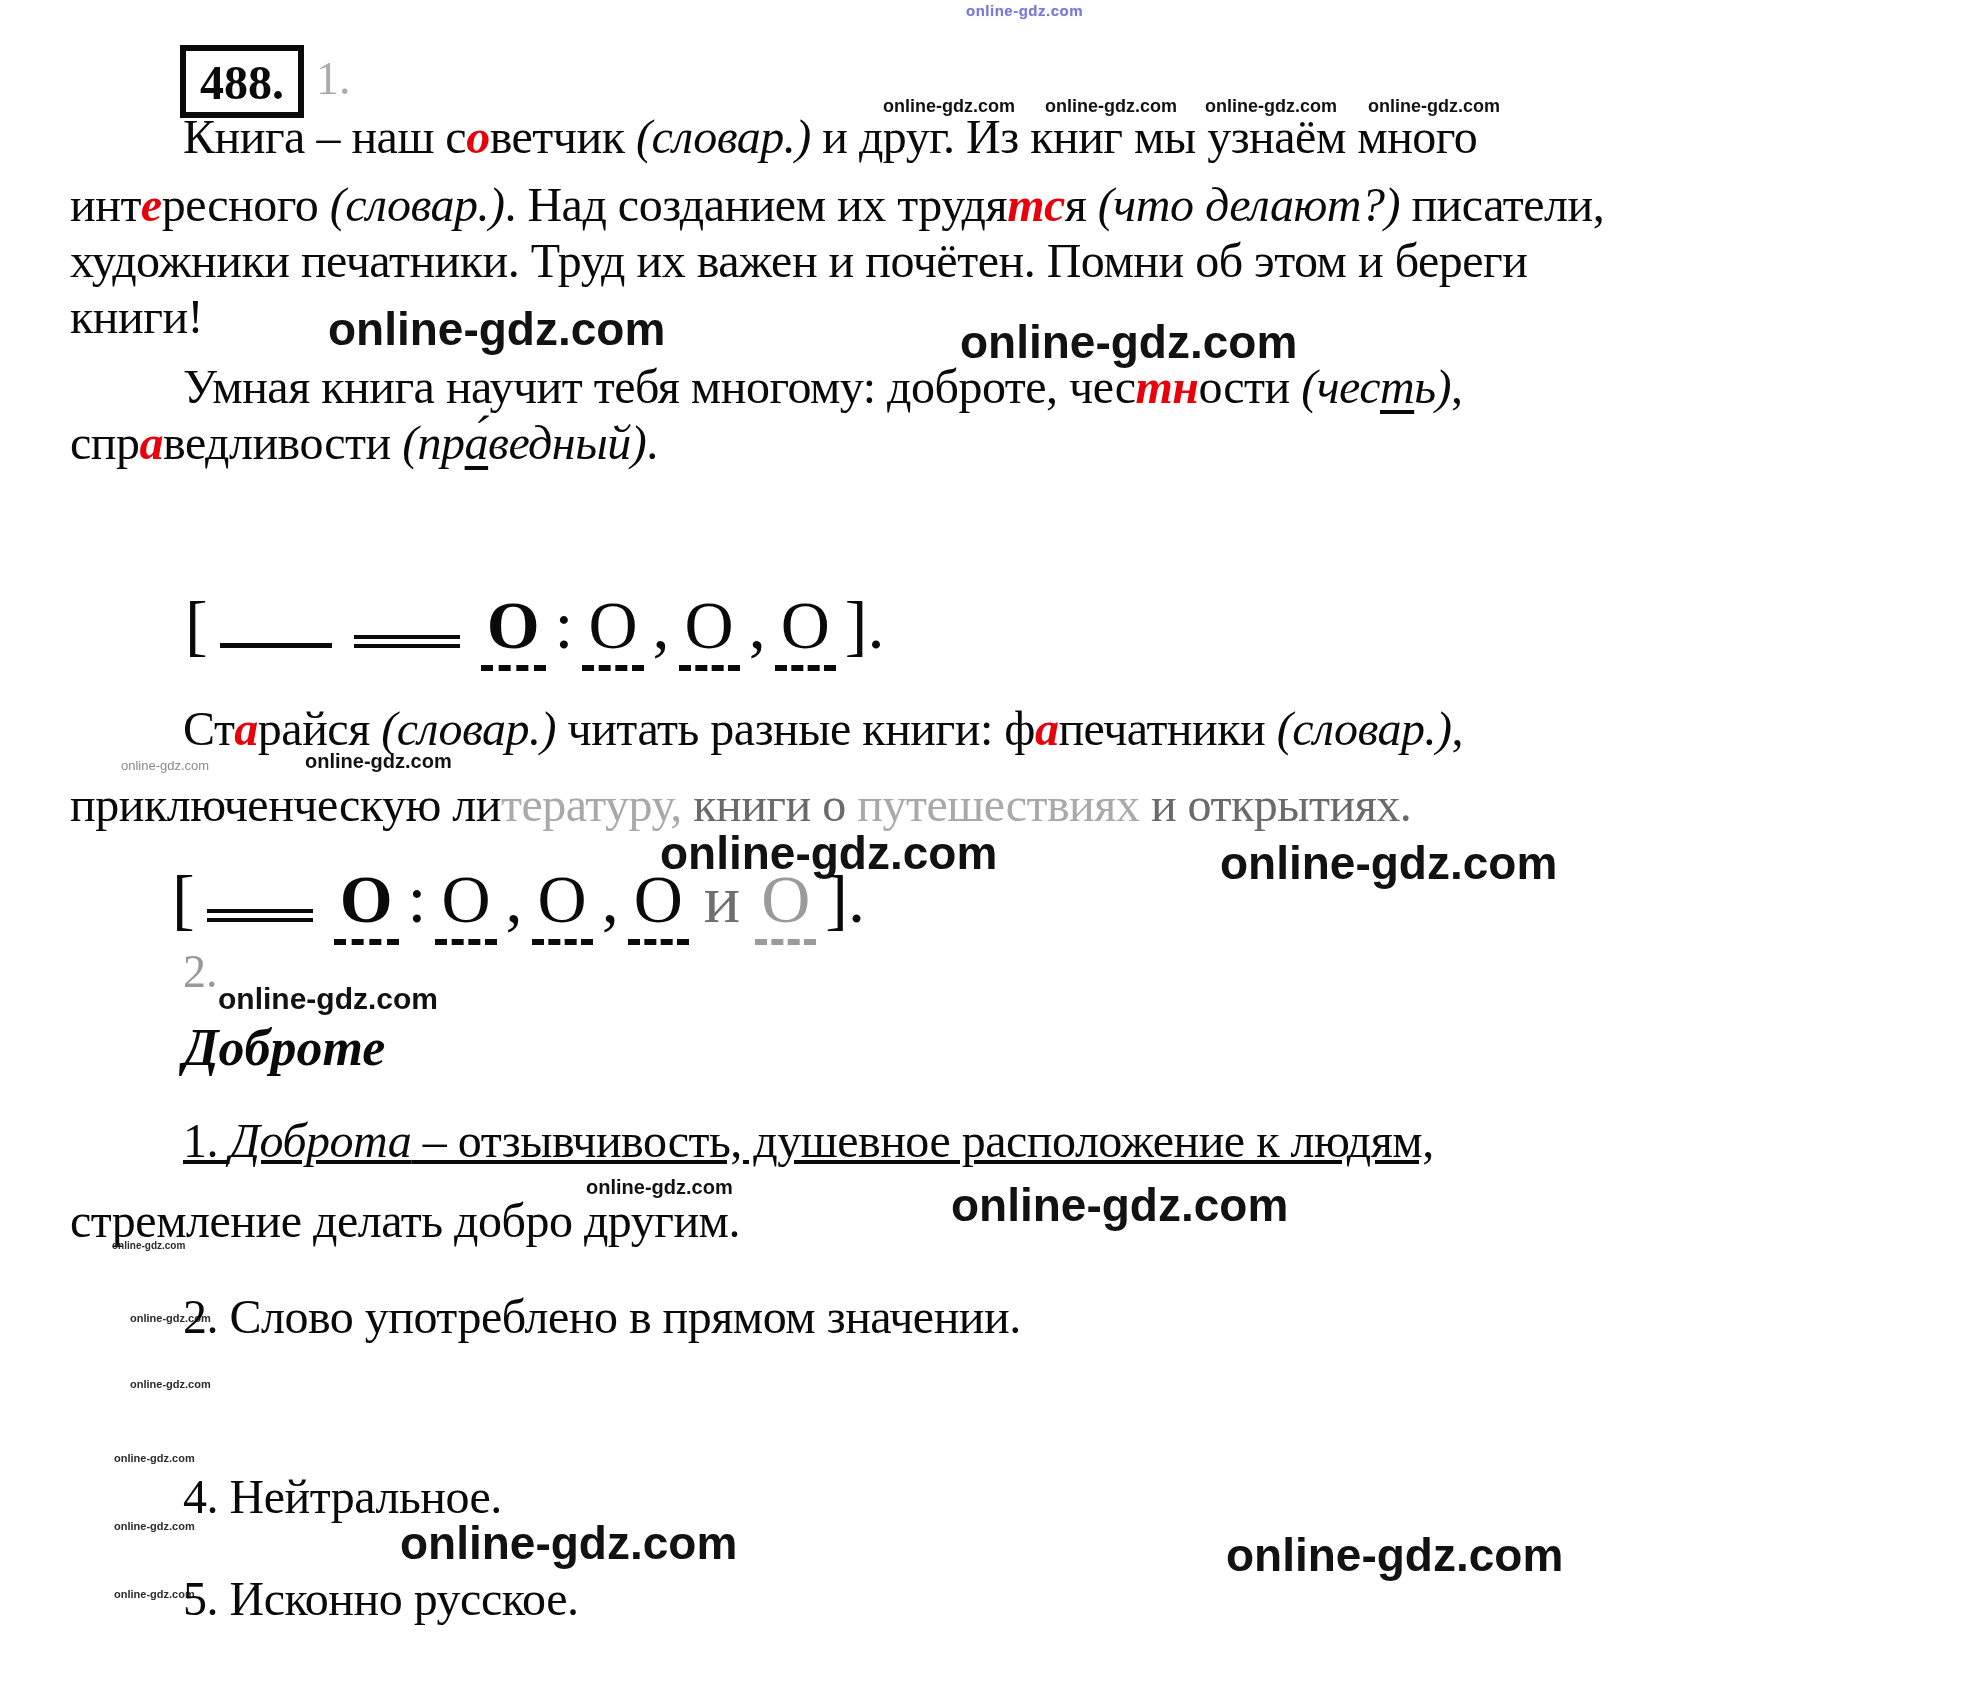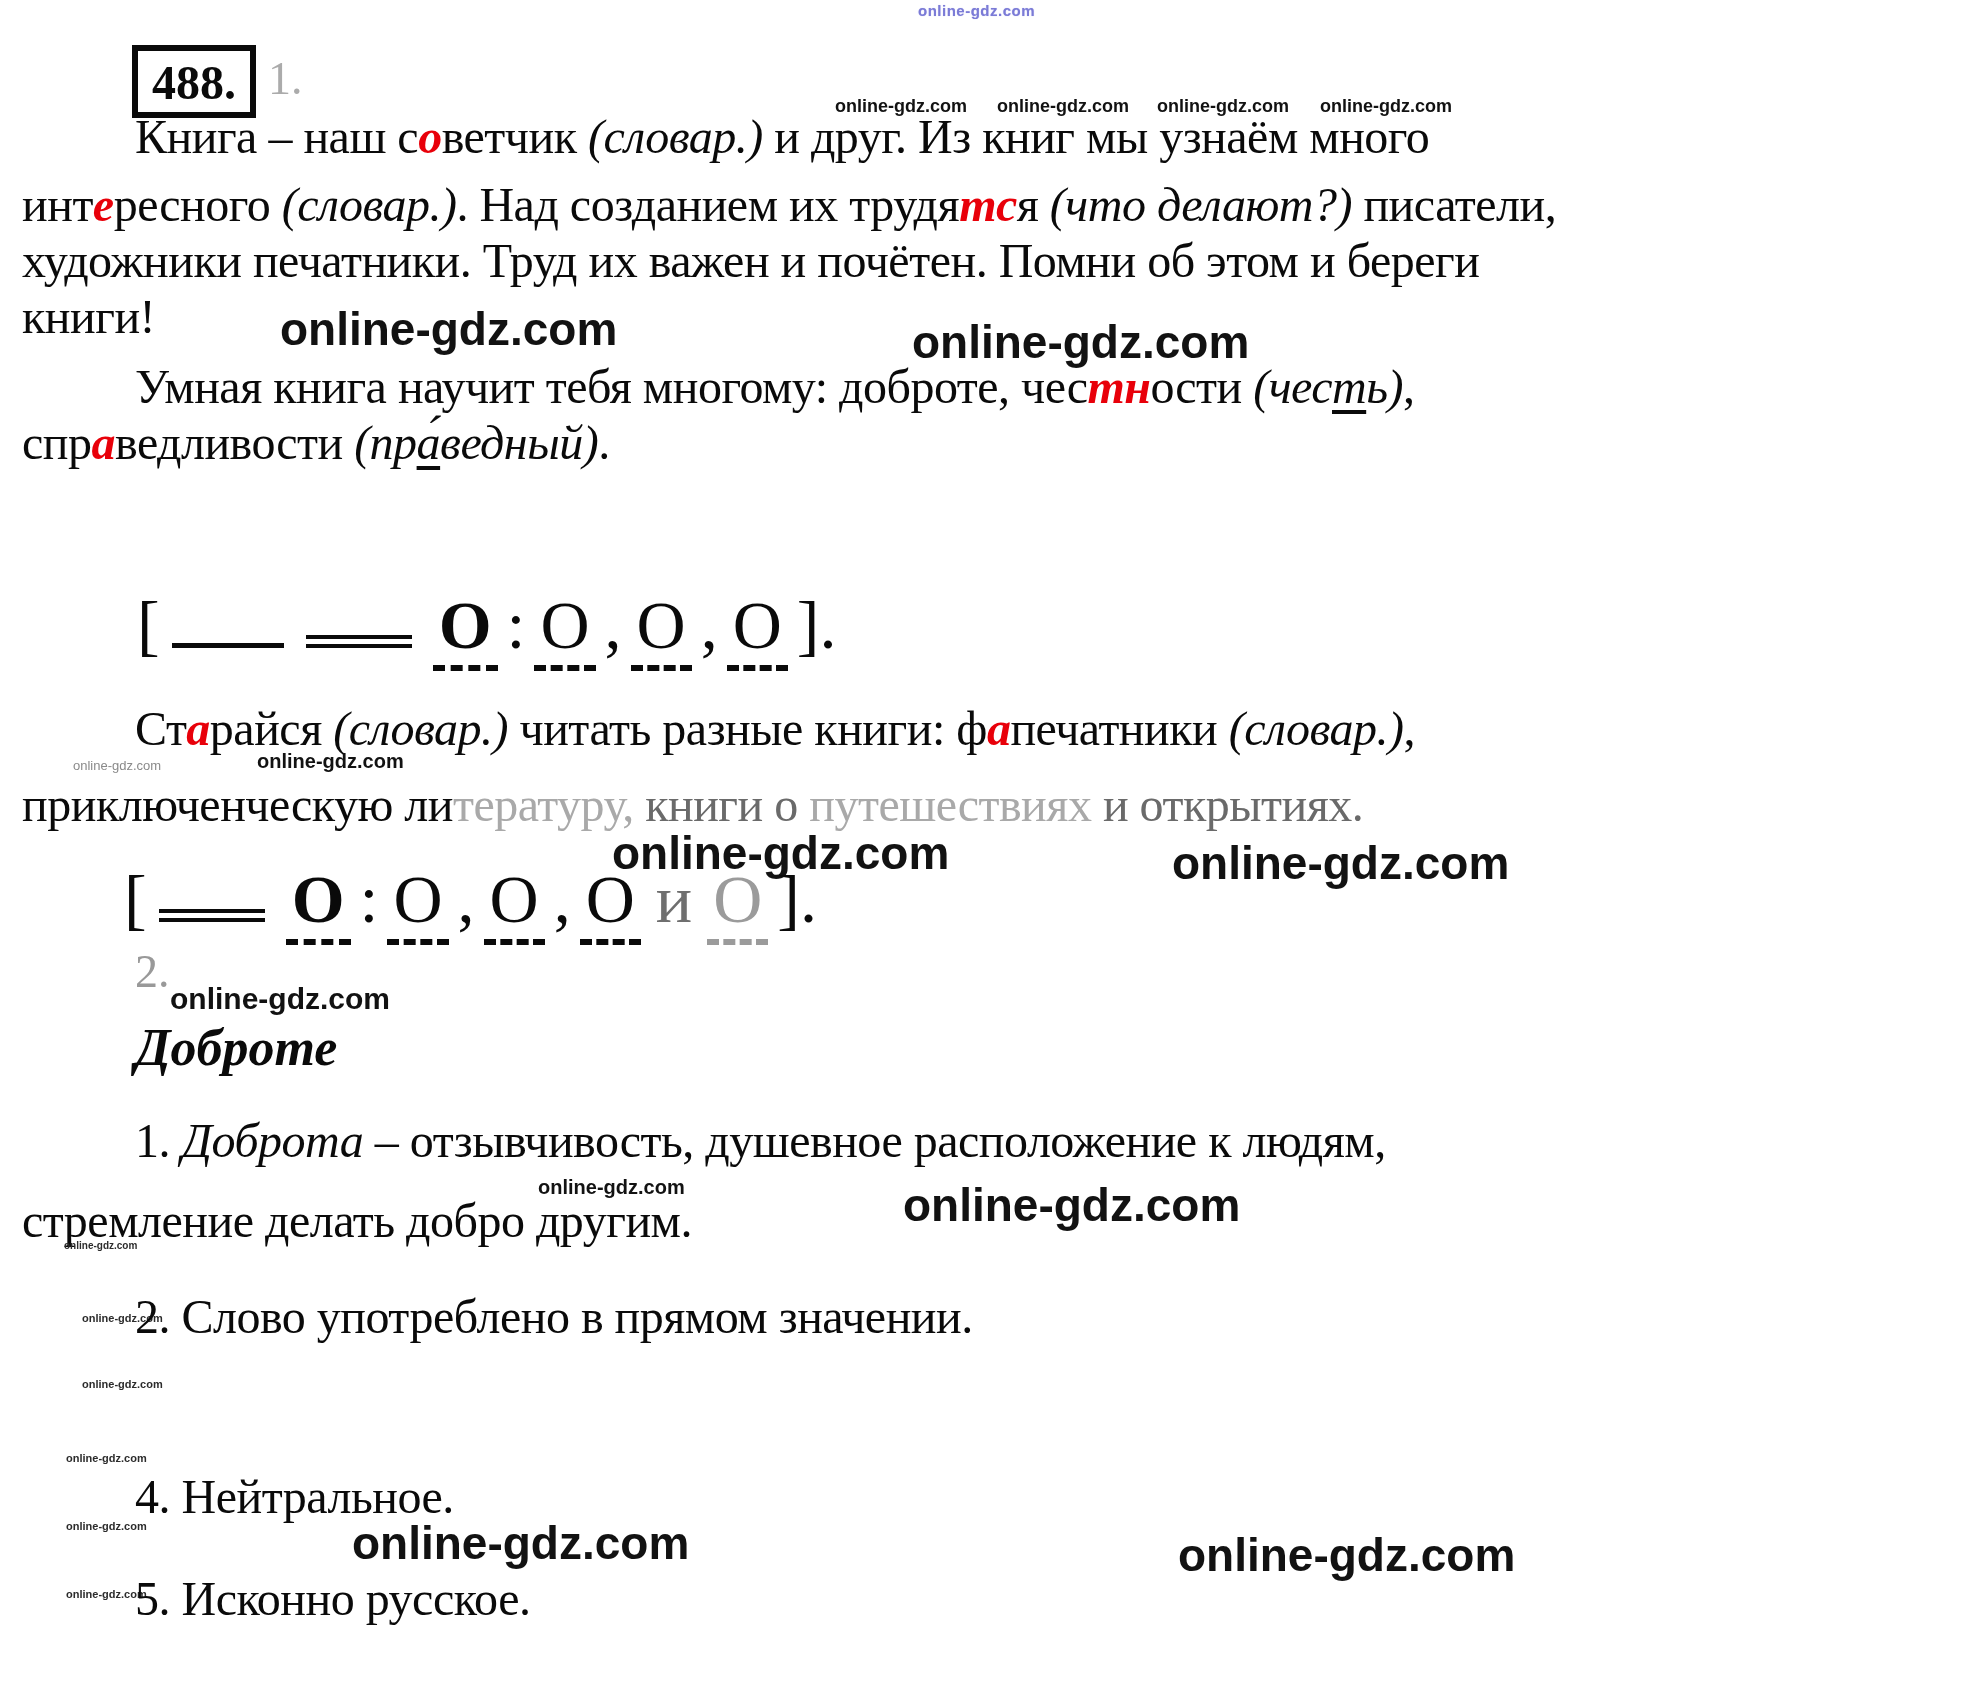--- a/index.html
+++ b/index.html
@@ -4,20 +4,21 @@
 <style>
   html,body{margin:0;padding:0;background:#ffffff;}
   .page{
     position:relative;
     width:1571px;
     height:1682px;
     background:#ffffff;
     overflow:hidden;
     font-family:"Liberation Serif", serif;
     color:#0a0a0a;
+    margin-left:48px;
   }
   .line{
     position:absolute;
     white-space:nowrap;
     font-size:48px;
     line-height:1.2;
     letter-spacing:-0.5px;
   }
   
   .sg-n{}
@@ -113,21 +114,21 @@
 
   <div class="wm wm-big" style="left:612px;top:826px;">online-gdz.com</div>
   <div class="wm wm-big" style="left:1172px;top:836px;">online-gdz.com</div>
 
   <div class="scheme" style="left:122px;top:862px;"><span class="sg-t">[</span><span class="sg-bd"></span><span class="sg-Ob">О</span><span class="sg-t">:</span><span class="sg-O">О</span><span class="sg-t">,</span><span class="sg-O">О</span><span class="sg-t">,</span><span class="sg-O">О</span><span class="sg-tg">и</span><span class="sg-Og">О</span><span class="sg-t">].</span></div>
 
   <div class="part-label" style="left:135px;top:945px;color:#999999;">2.</div>
   <div class="wm wm-med" style="left:170px;top:982px;">online-gdz.com</div>
   <div class="subtitle">Доброте</div>
 
-  <div class="line" style="left:135px;top:1112px;"><span class="sg-n">1. </span><span class="sg-i">Доброта</span><span class="sg-n"> – отзывчивость, душевное расположение к людям,</span></div>
+  <div class="line" style="left:135px;top:1112px;text-decoration:underline;"><span class="sg-n">1. </span><span class="sg-i">Доброта</span><span class="sg-n"> – отзывчивость, душевное расположение к людям,</span></div>
   <div class="wm wm-small" style="left:538px;top:1176px;">online-gdz.com</div>
   <div class="wm wm-big" style="left:903px;top:1178px;">online-gdz.com</div>
   <div class="line" style="left:22px;top:1192px;"><span class="sg-n">стремление делать добро другим.</span></div>
   <div class="wm wm-tiny" style="left:64px;top:1240px;font-size:10px;">online-gdz.com</div>
 
   <div class="wm wm-tiny" style="left:82px;top:1312px;">online-gdz.com</div>
   <div class="line" style="left:135px;top:1288px;"><span class="sg-n">2. Слово употреблено в прямом значении.</span></div>
 
   <div class="wm wm-tiny" style="left:82px;top:1378px;">online-gdz.com</div>
 

